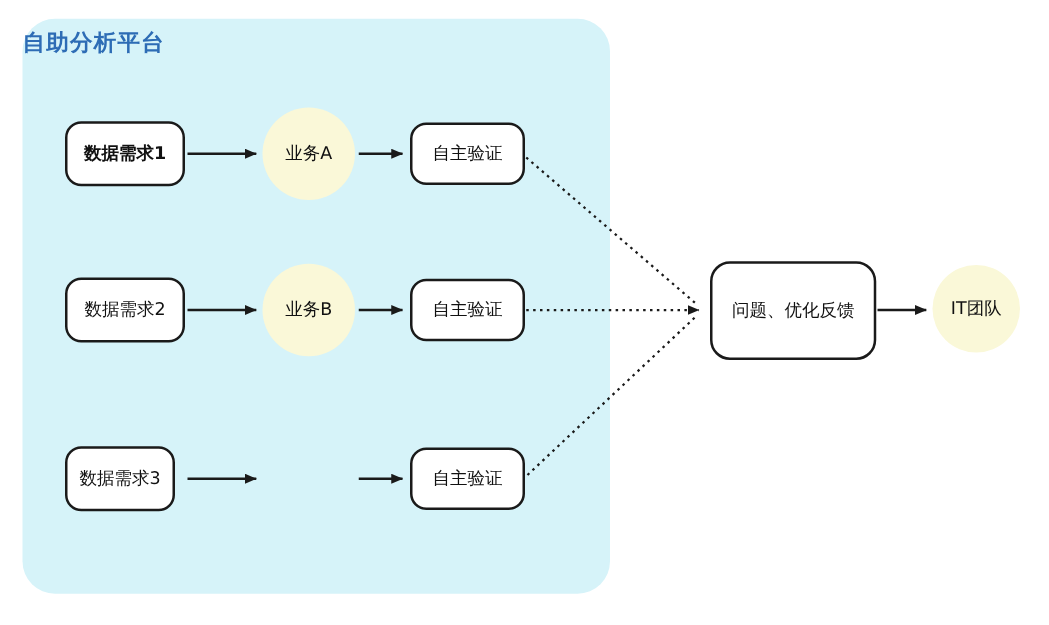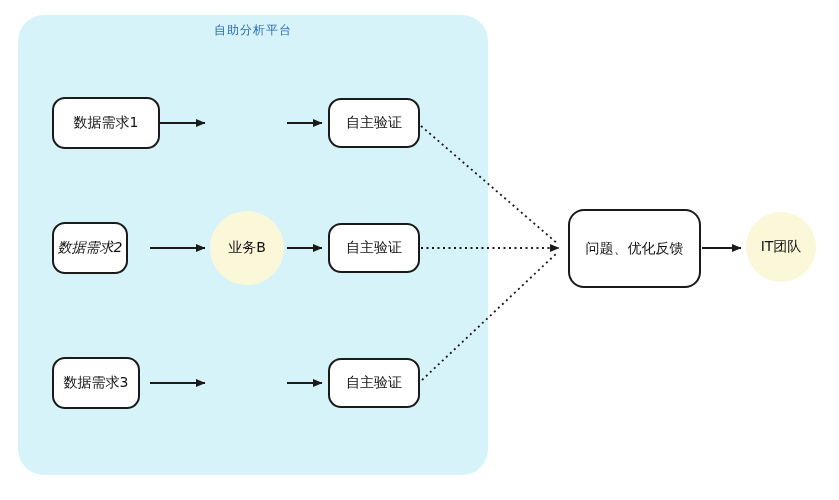--- a/index.html
+++ b/index.html
@@ -32,23 +32,22 @@
     height: 460px;
     background: var(--panel-bg);
     border-radius: 26px;
   }
 
   .panel-title {
     position: absolute;
     left: 18px;
     top: 22px;
     width: 470px;
-    text-align: center;
-    font-size: 12px;
-    font-weight: normal;
+    font-size: 18px;
+    font-weight: bold;
     letter-spacing: 1px;
     color: var(--title-text);
   }
 
   .connectors {
     position: absolute;
     left: 0;
     top: 0;
     width: 839px;
     height: 500px;
@@ -107,24 +106,25 @@
     <line x1="150" y1="383" x2="205" y2="383" stroke="#1a1a1a" stroke-width="2" marker-end="url(#arrowhead)"></line>
     <line x1="287" y1="383" x2="322" y2="383" stroke="#1a1a1a" stroke-width="2" marker-end="url(#arrowhead)"></line>
 
     <line x1="421" y1="126" x2="558" y2="244" stroke="#1a1a1a" stroke-width="1.8" stroke-dasharray="2 3.5"></line>
     <line x1="421" y1="248" x2="559" y2="248" stroke="#1a1a1a" stroke-width="1.8" stroke-dasharray="2 3.5" marker-end="url(#arrowhead)"></line>
     <line x1="422" y1="380" x2="558" y2="252" stroke="#1a1a1a" stroke-width="1.8" stroke-dasharray="2 3.5"></line>
 
     <line x1="702" y1="248" x2="741" y2="248" stroke="#1a1a1a" stroke-width="2" marker-end="url(#arrowhead)"></line>
   </svg>
 
-  <div class="node box" style="left:52px; top:97px; width:108px; height:52px;">数据需求1</div>
+  <div class="node box" style="left:52px; top:97px; width:96px; height:52px;font-weight:bold;">数据需求1</div>
+  <div class="node circle" style="left:210px; top:86px; width:74px; height:74px;">业务A</div>
   <div class="node box" style="left:328px; top:98px; width:92px; height:50px;">自主验证</div>
 
-  <div class="node box" style="left:52px; top:222px; width:76px; height:52px;font-style:italic;">数据需求2</div>
+  <div class="node box" style="left:52px; top:222px; width:96px; height:52px;">数据需求2</div>
   <div class="node circle" style="left:210px; top:211px; width:74px; height:74px;">业务B</div>
   <div class="node box" style="left:328px; top:223px; width:92px; height:50px;">自主验证</div>
 
   <div class="node box" style="left:52px; top:357px; width:88px; height:52px;">数据需求3</div>
   <div class="node box" style="left:328px; top:358px; width:92px; height:50px;">自主验证</div>
 
   <div class="node box feedback-box" style="left:568px; top:209px; width:133px; height:79px;">问题、优化反馈</div>
 
   <div class="node circle" style="left:746px; top:212px; width:70px; height:70px;">IT团队</div>
 

